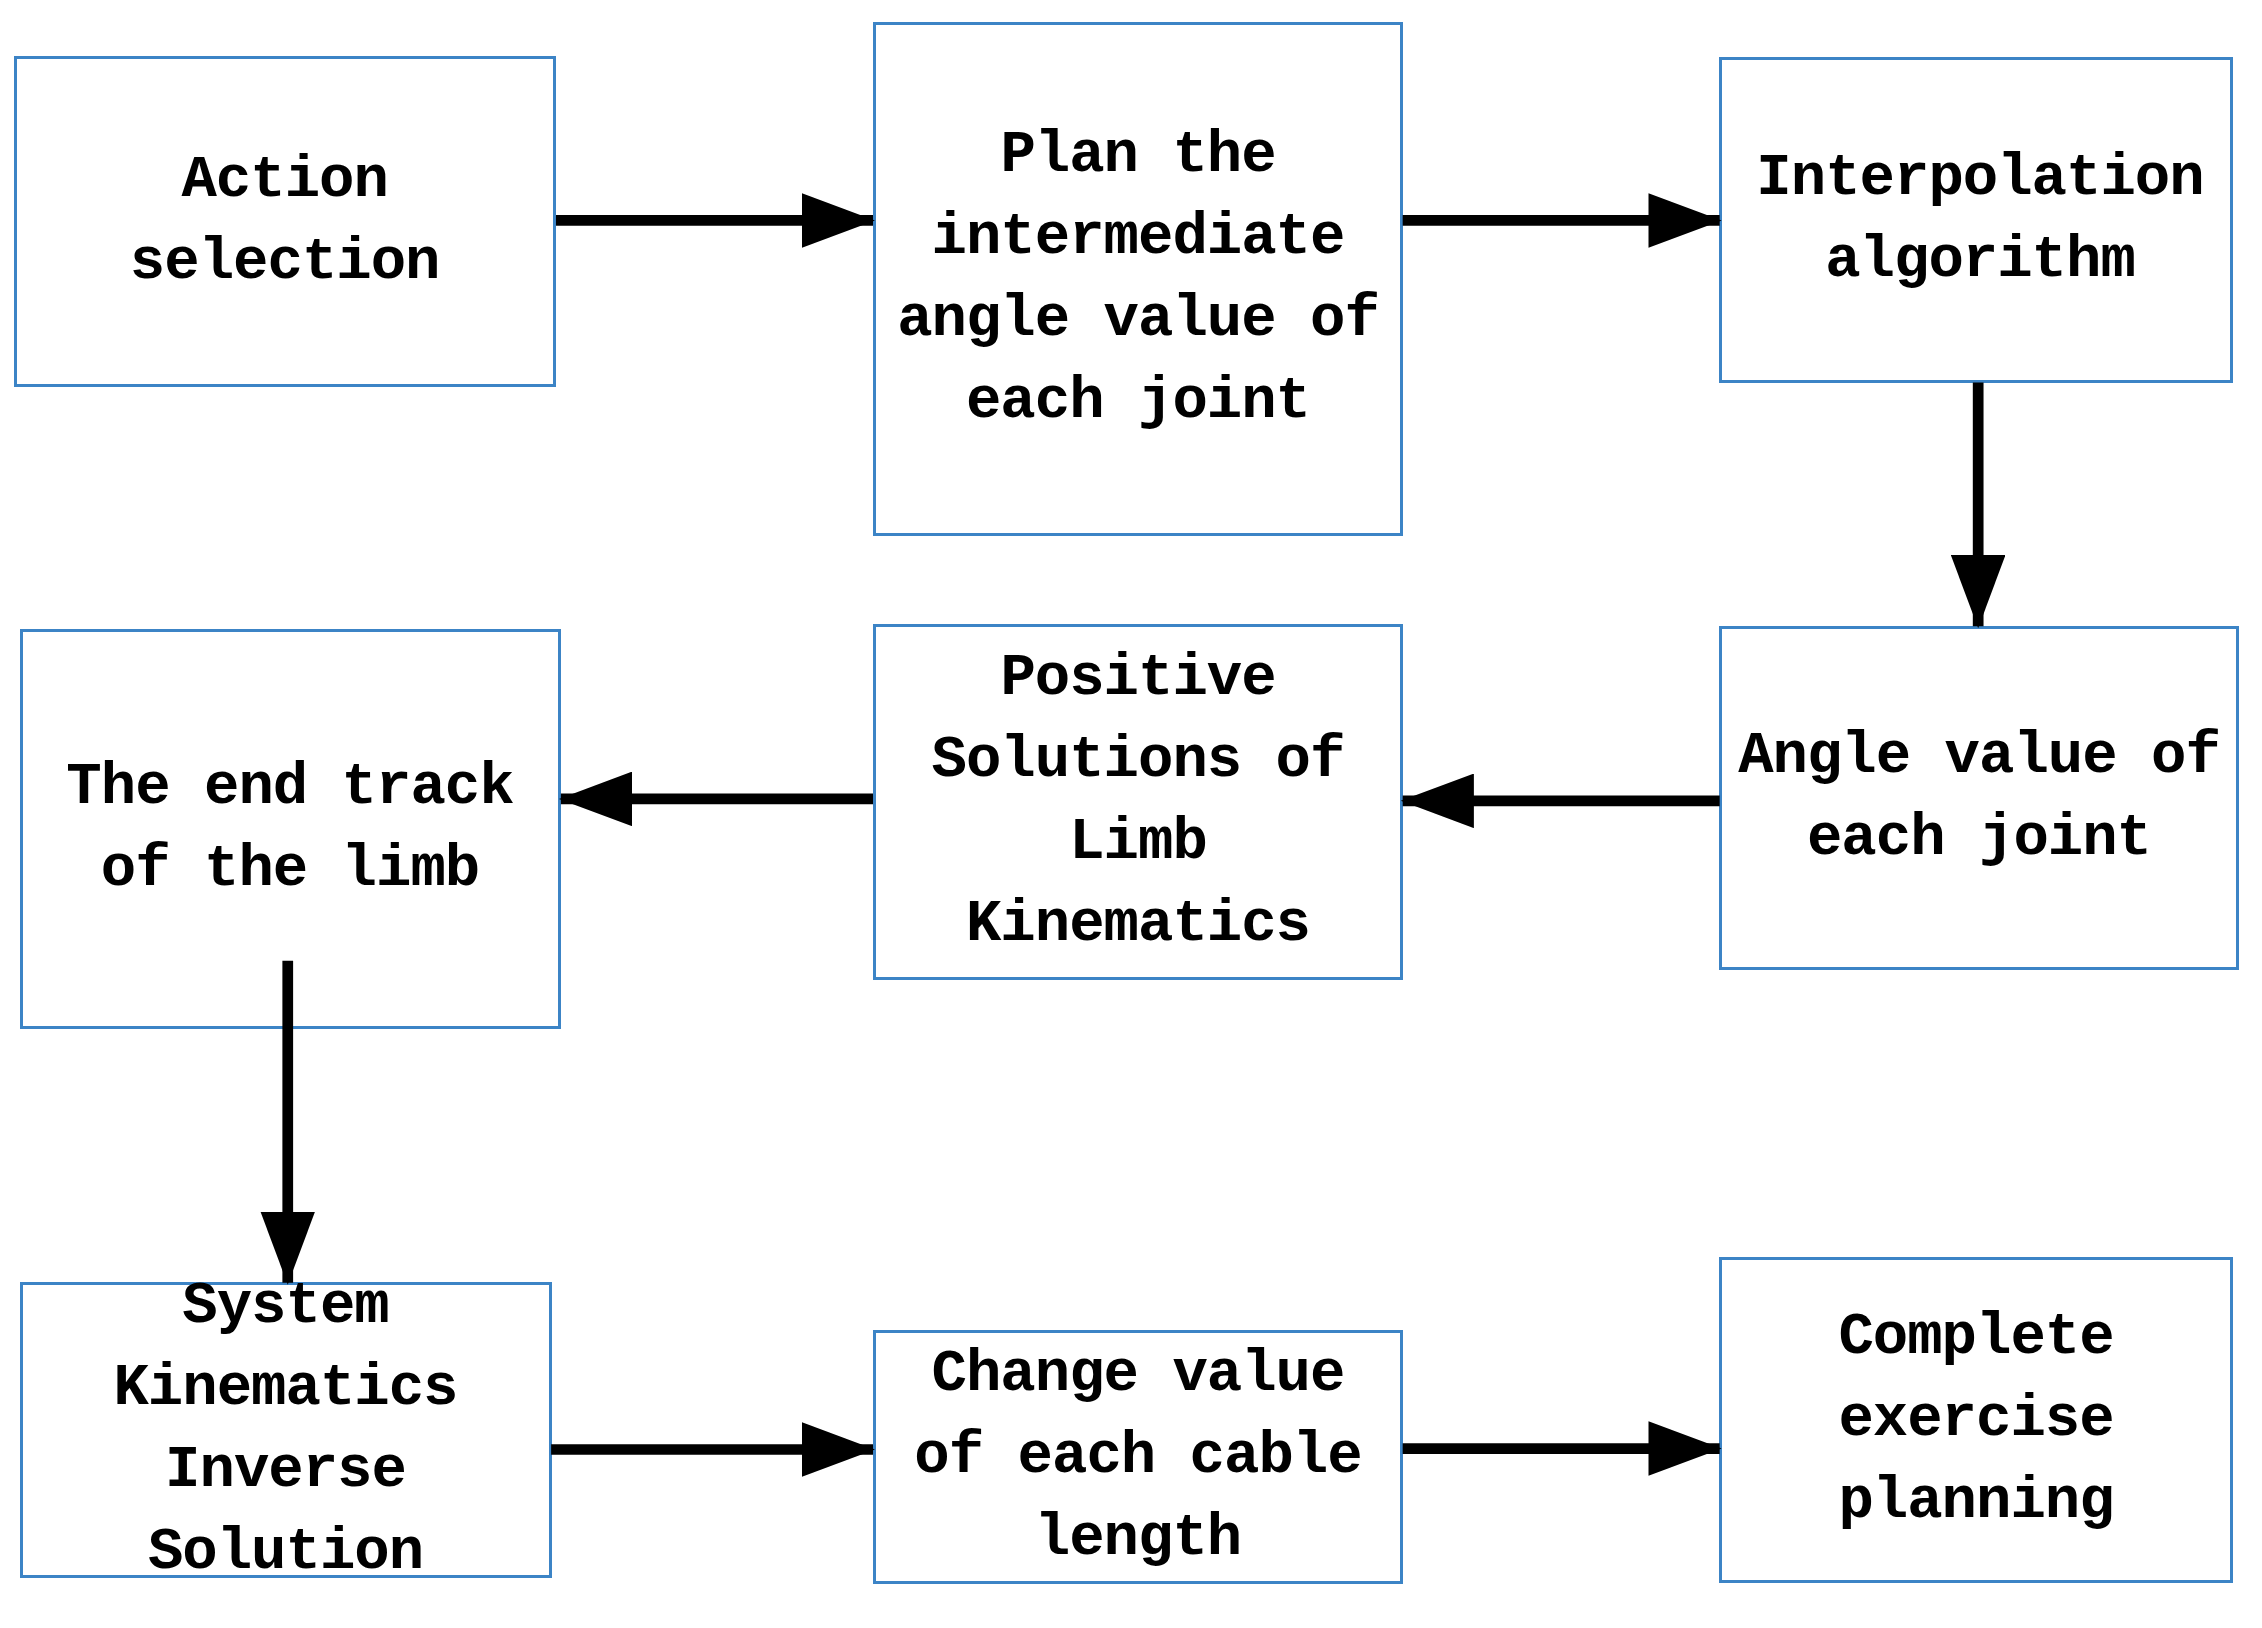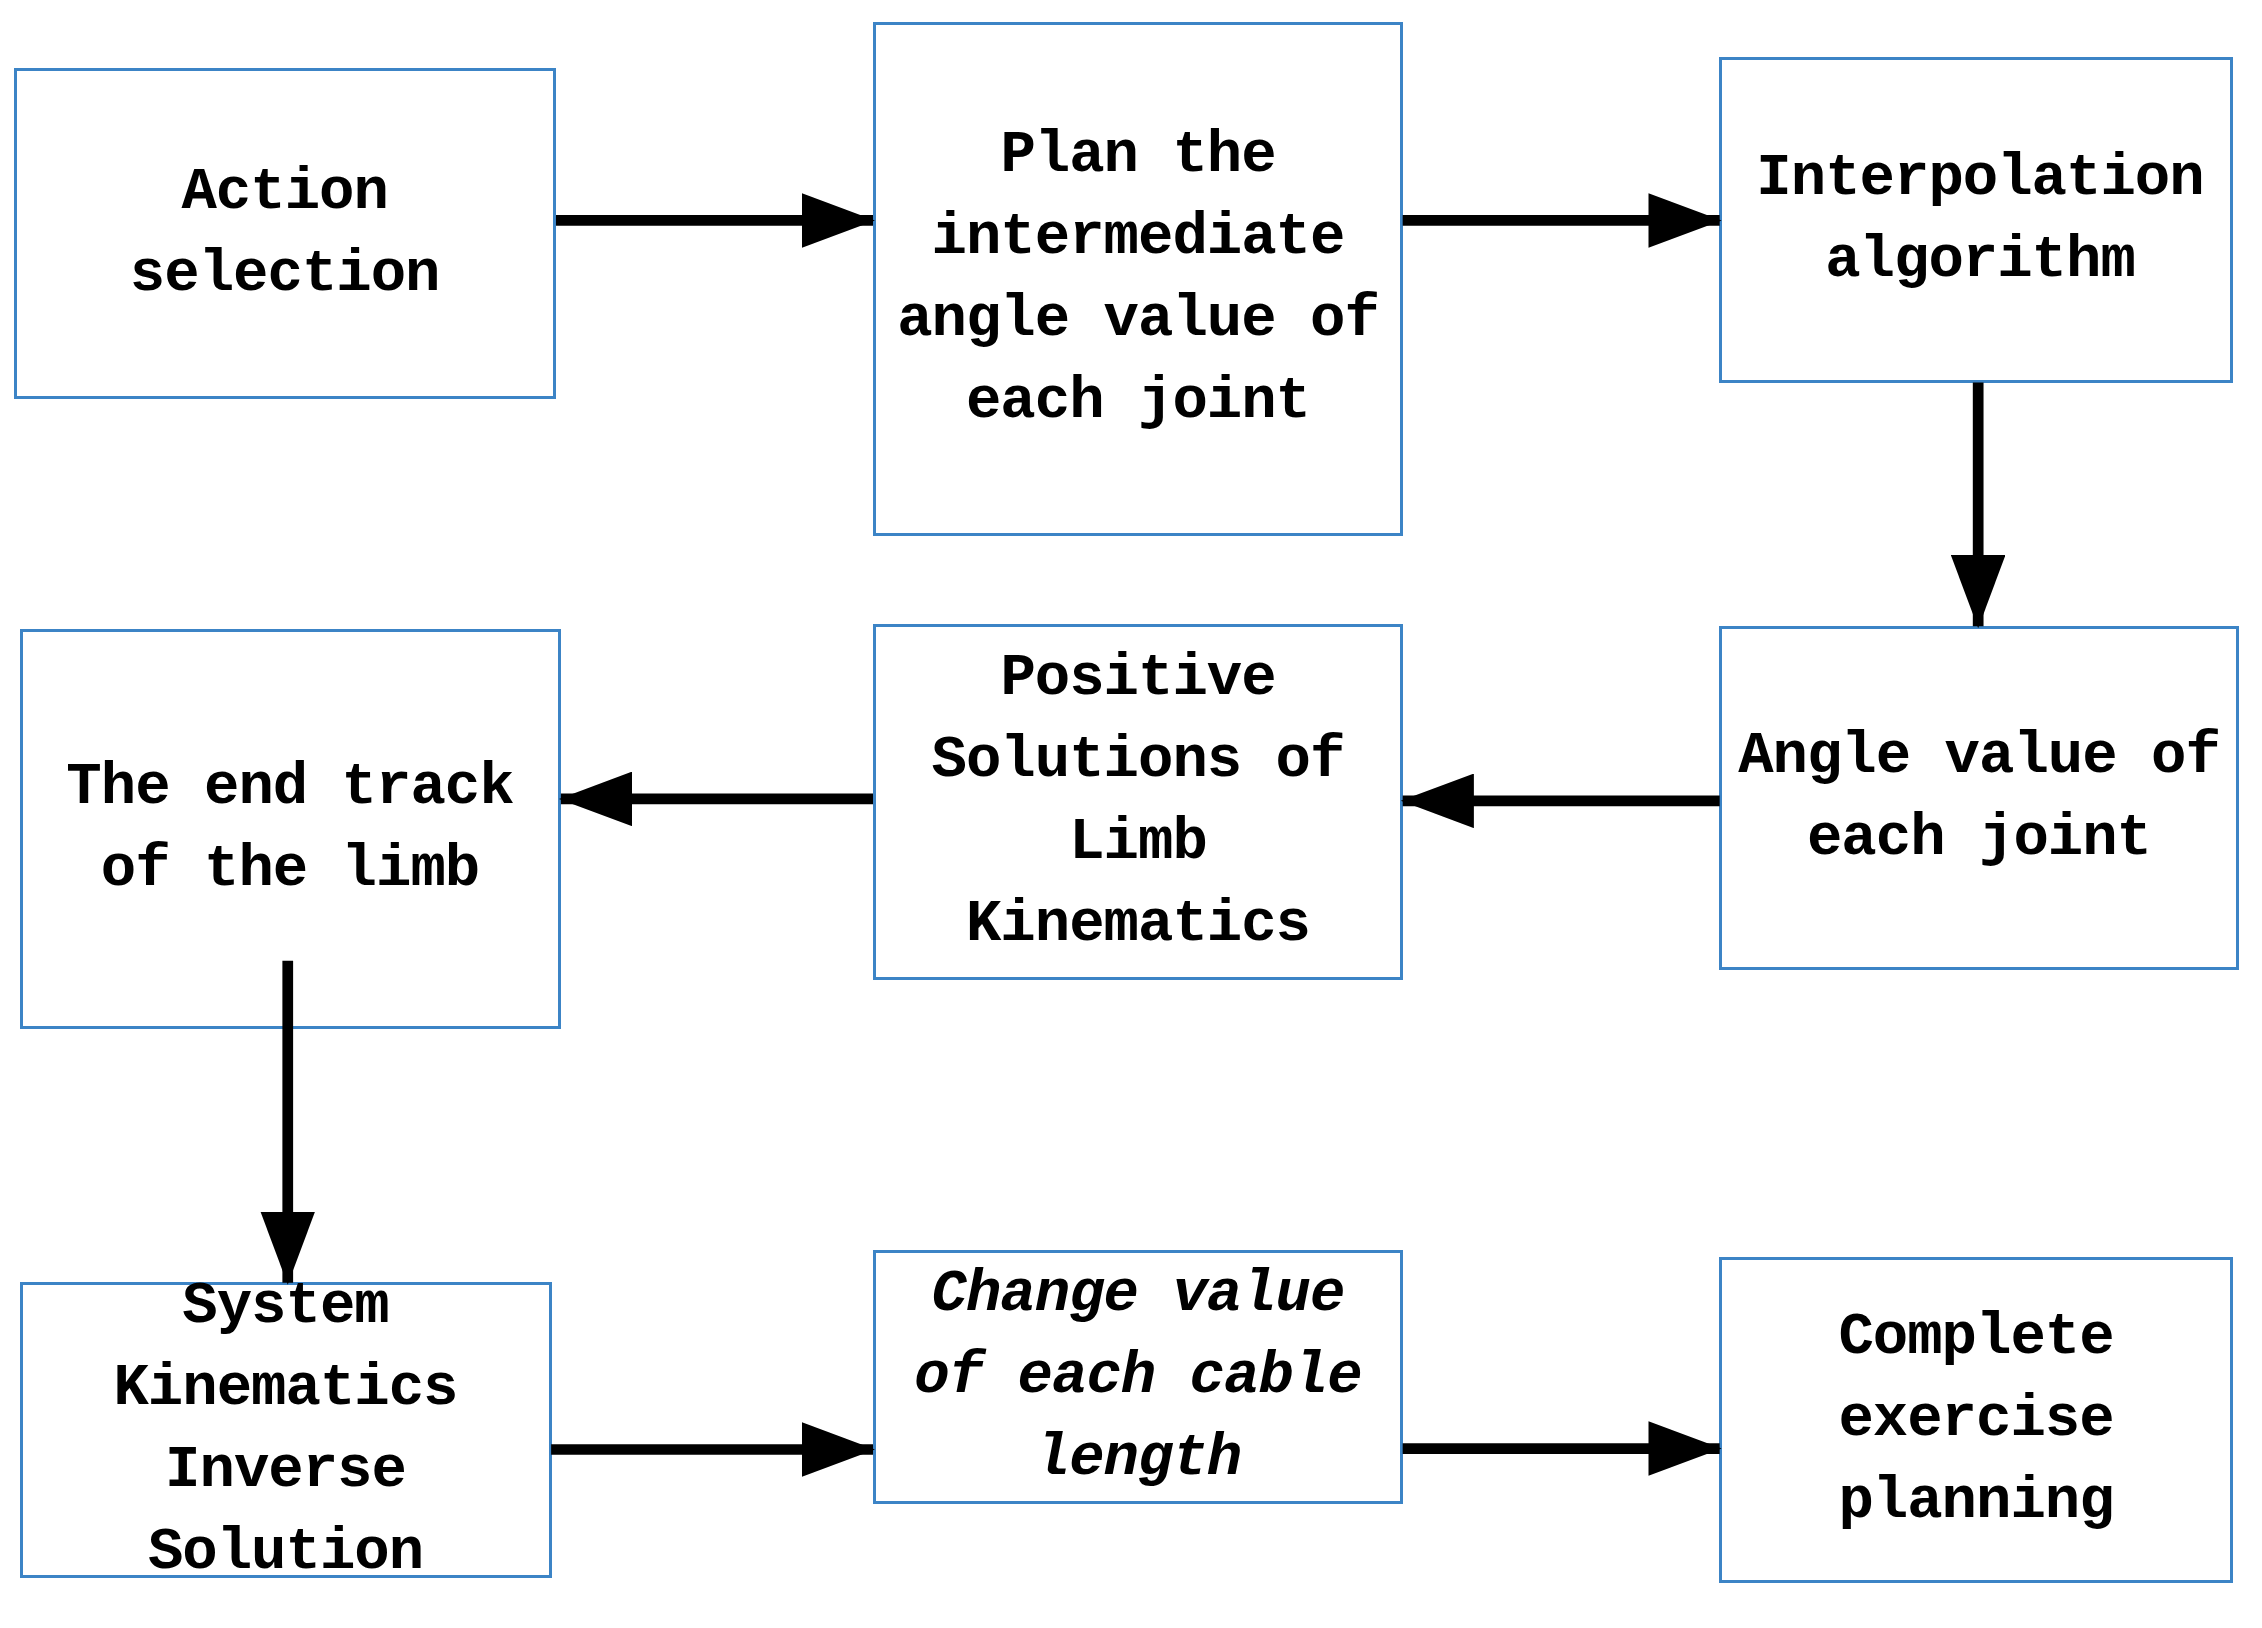--- a/index.html
+++ b/index.html
@@ -43,21 +43,21 @@
   #arrow-layer line {
     stroke: #000000;
     stroke-width: 11;
   }
 </style>
 </head>
 <body>
 
 <div id="stage">
 
-  <div class="flow-node" style="left:13.7px; top:68px; width:542px; height:331px;">
+  <div class="flow-node" style="left:13.7px; top:56px; width:542px; height:331px;">
     <span class="node-label">Action
 selection</span>
   </div>
 
   <div class="flow-node" style="left:873px; top:21.5px; width:530px; height:514px;">
     <span class="node-label">Plan the
 intermediate
 angle value of
 each joint</span>
   </div>
@@ -84,21 +84,21 @@
 each joint</span>
   </div>
 
   <div class="flow-node" style="left:19.5px; top:1282px; width:532px; height:296px;">
     <span class="node-label">System
 Kinematics
 Inverse
 Solution</span>
   </div>
 
-  <div class="flow-node" style="left:873px; top:1250px; width:530px; height:254px;font-style:italic;">
+  <div class="flow-node" style="left:873px; top:1330px; width:530px; height:254px;">
     <span class="node-label">Change value
 of each cable
 length</span>
   </div>
 
   <div class="flow-node" style="left:1719px; top:1257px; width:514px; height:326px;">
     <span class="node-label">Complete
 exercise
 planning</span>
   </div>

